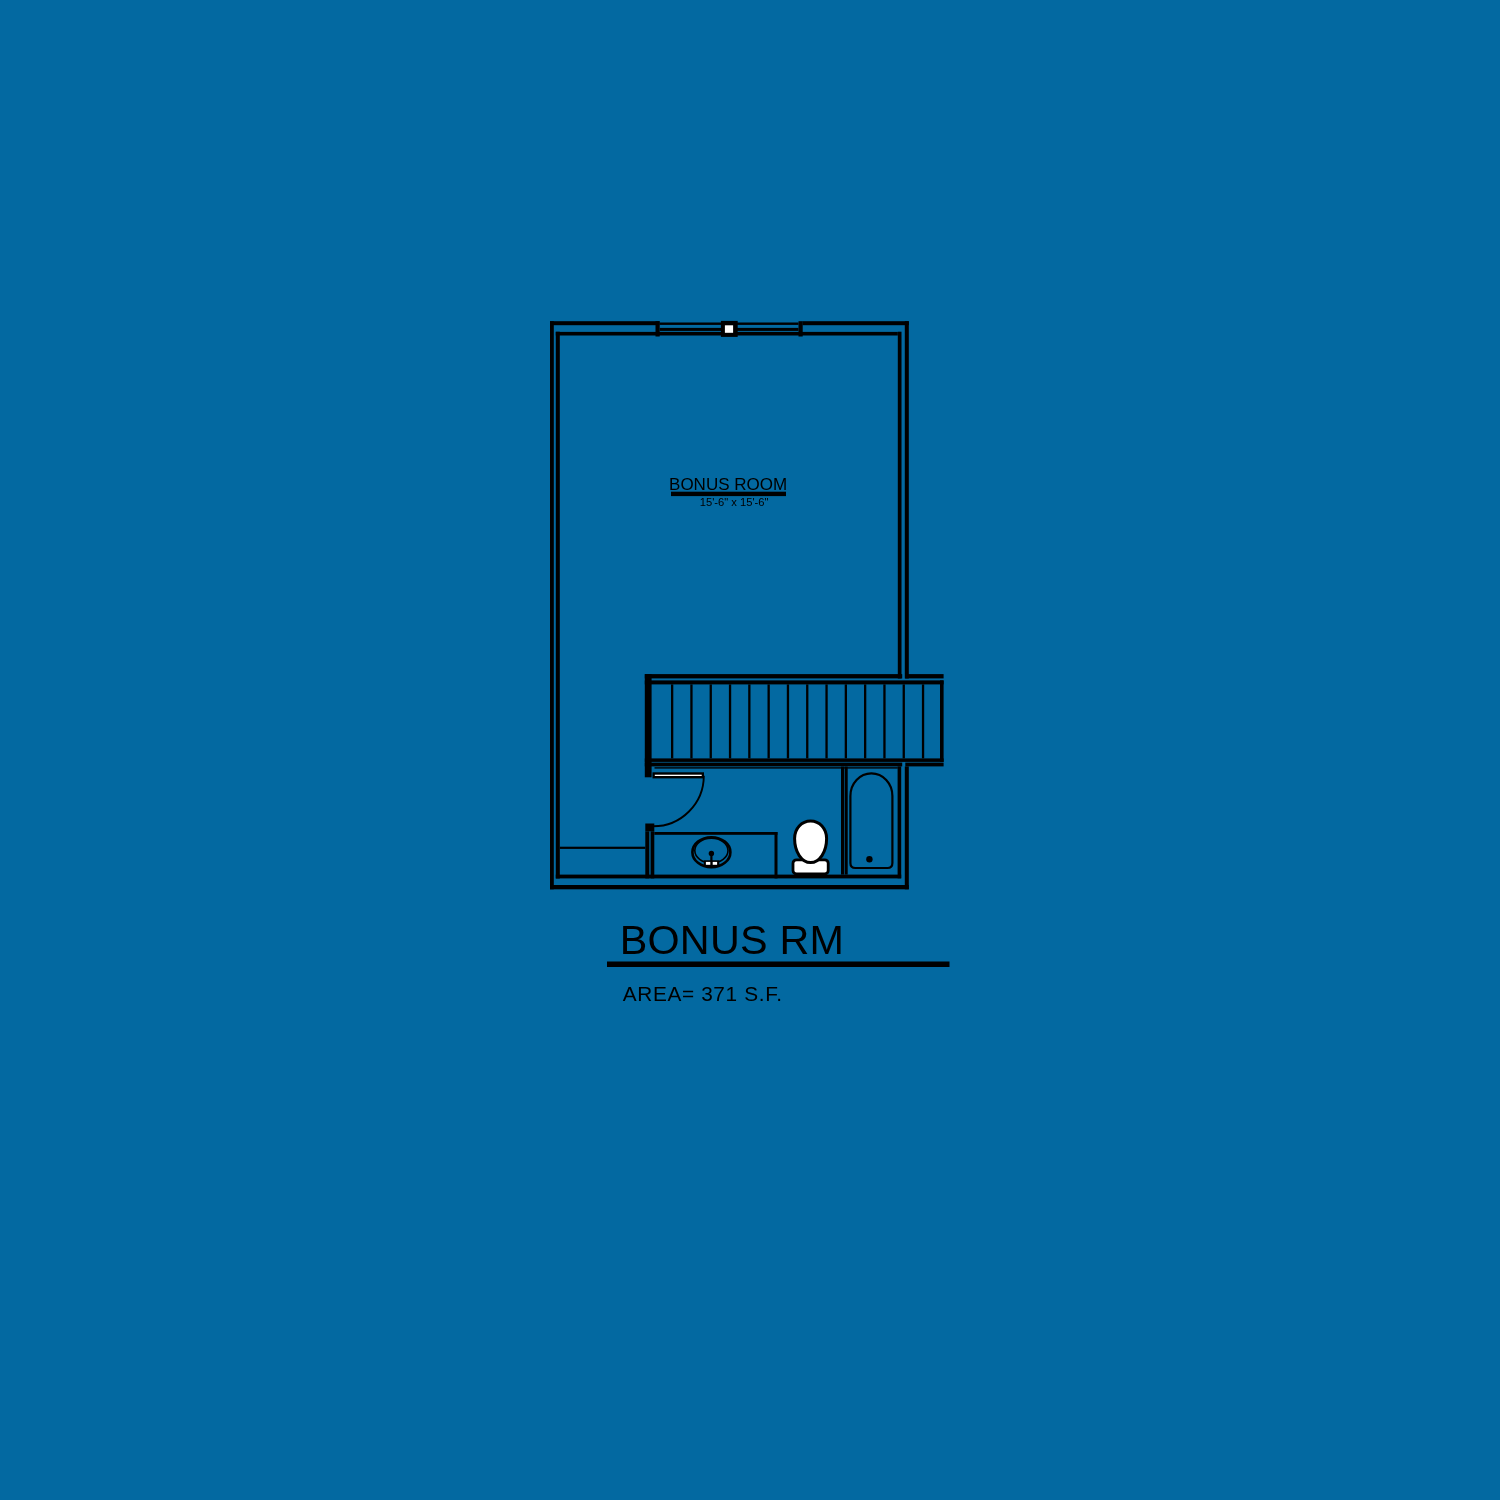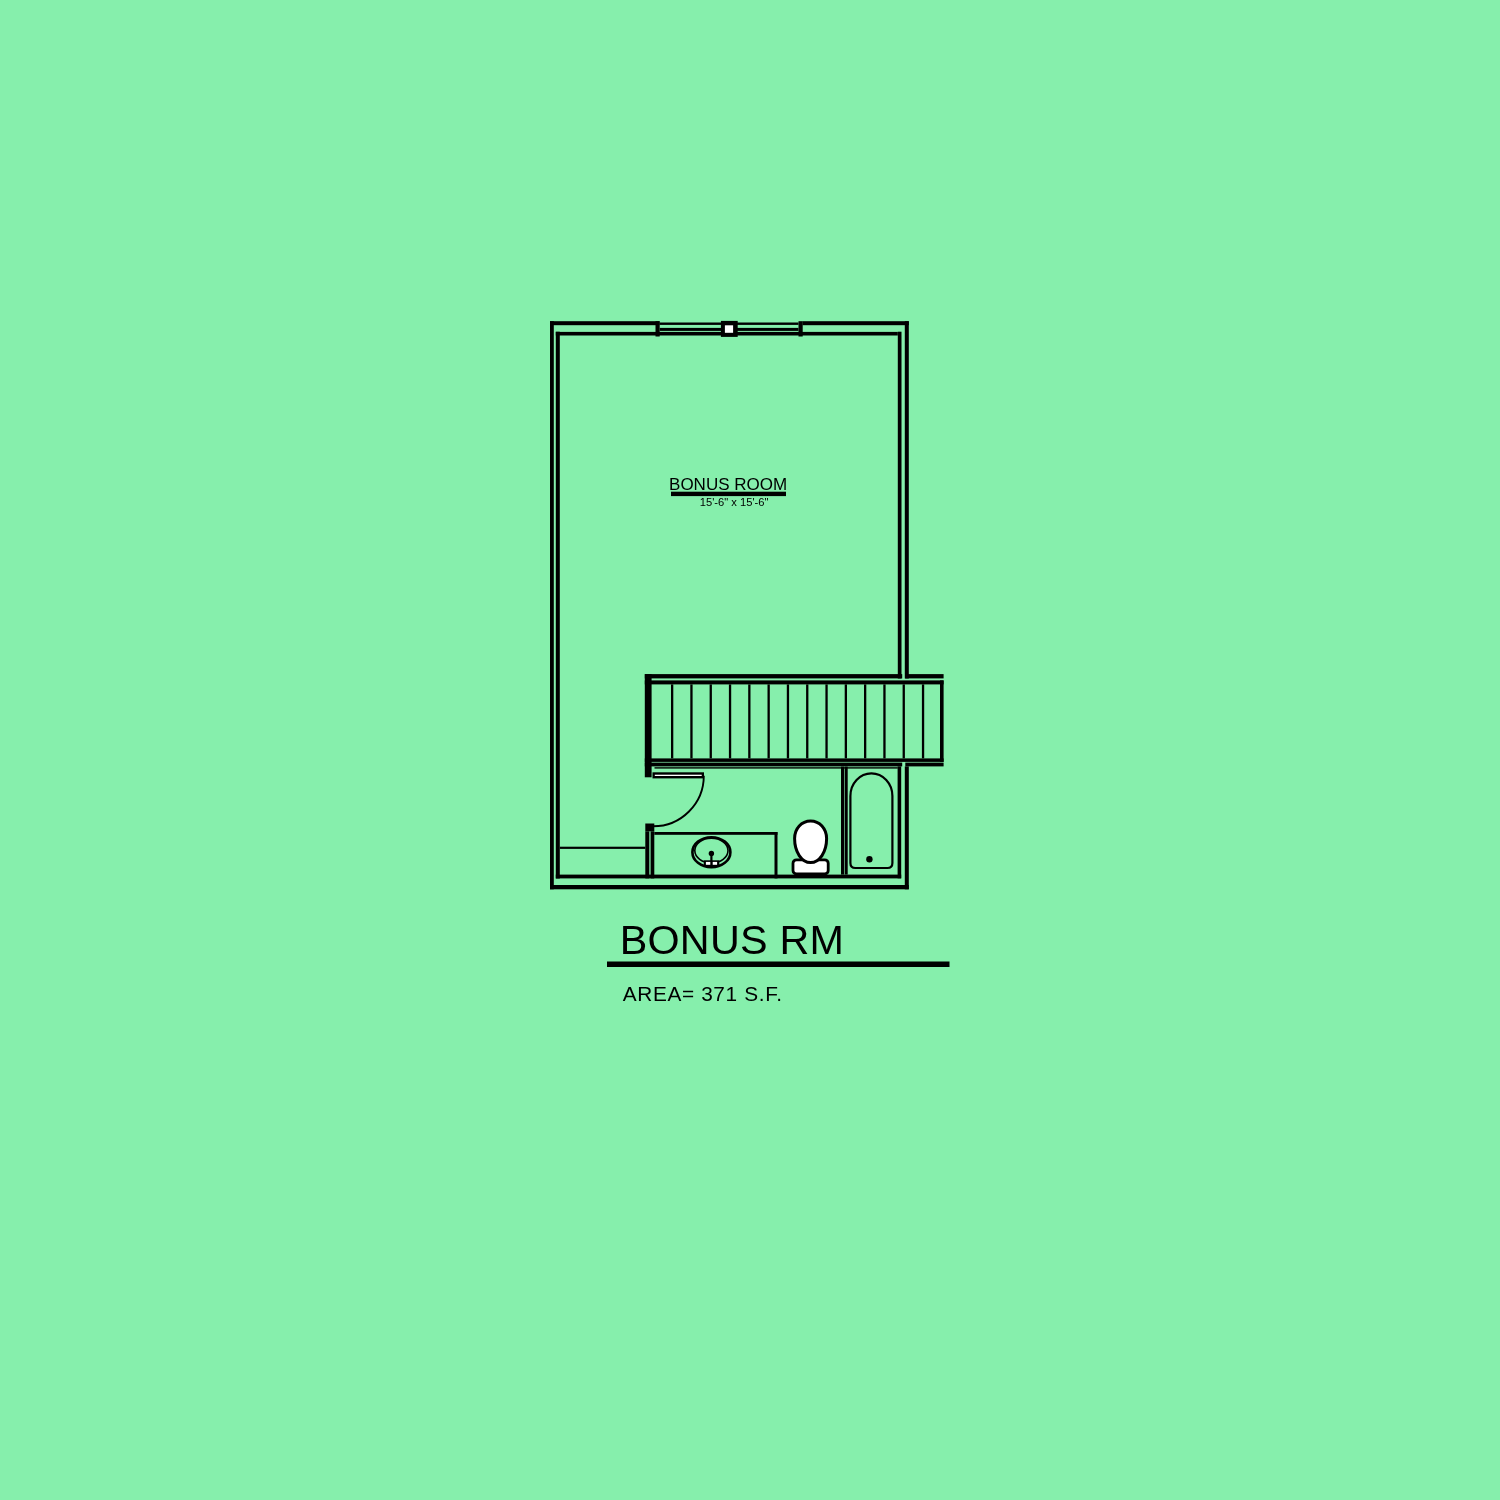--- a/index.html
+++ b/index.html
@@ -1,16 +1,16 @@
 <!DOCTYPE html>
 <html><head>
 <meta charset="utf-8">
 <style>
   html,body{margin:0;padding:0;background:#ffffff;}
-  .page{width:1500px;height:1500px;position:relative;background:#86efac;overflow:hidden;}
+  .page{width:1500px;height:1500px;position:relative;background:#0369a1;overflow:hidden;}
   svg{position:absolute;top:0;left:0;filter:blur(0.55px);}
   text{font-family:"Liberation Sans", sans-serif;fill:#000;}
 </style>
 </head>
 <body>
 <div class="page">
 <svg width="1500" height="1500" viewBox="0 0 1500 1500">
 
   <g fill="#000" stroke="none">
 

